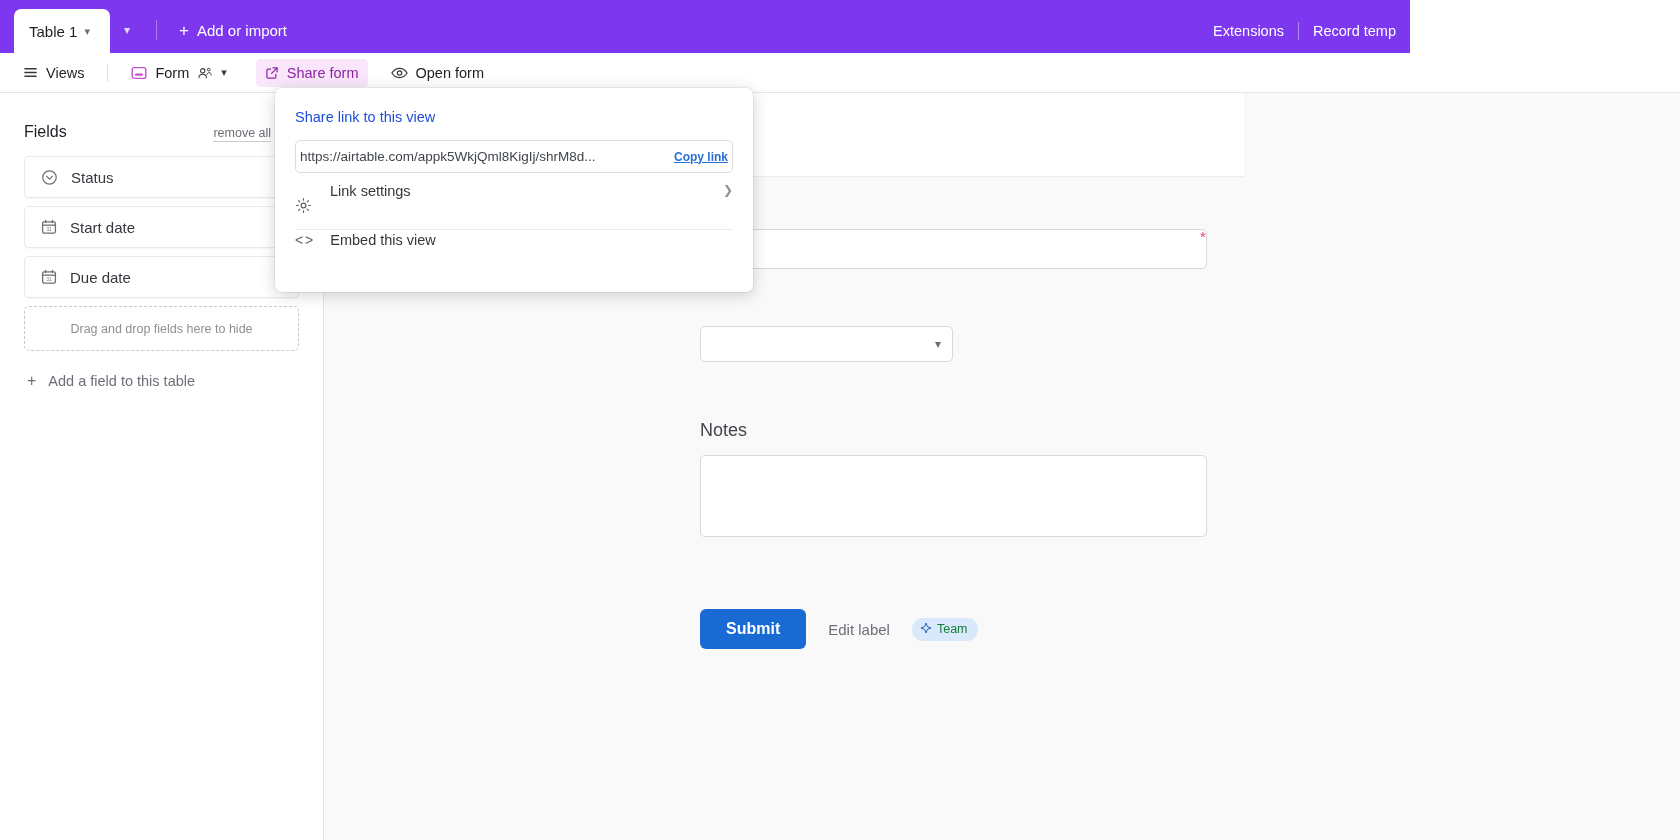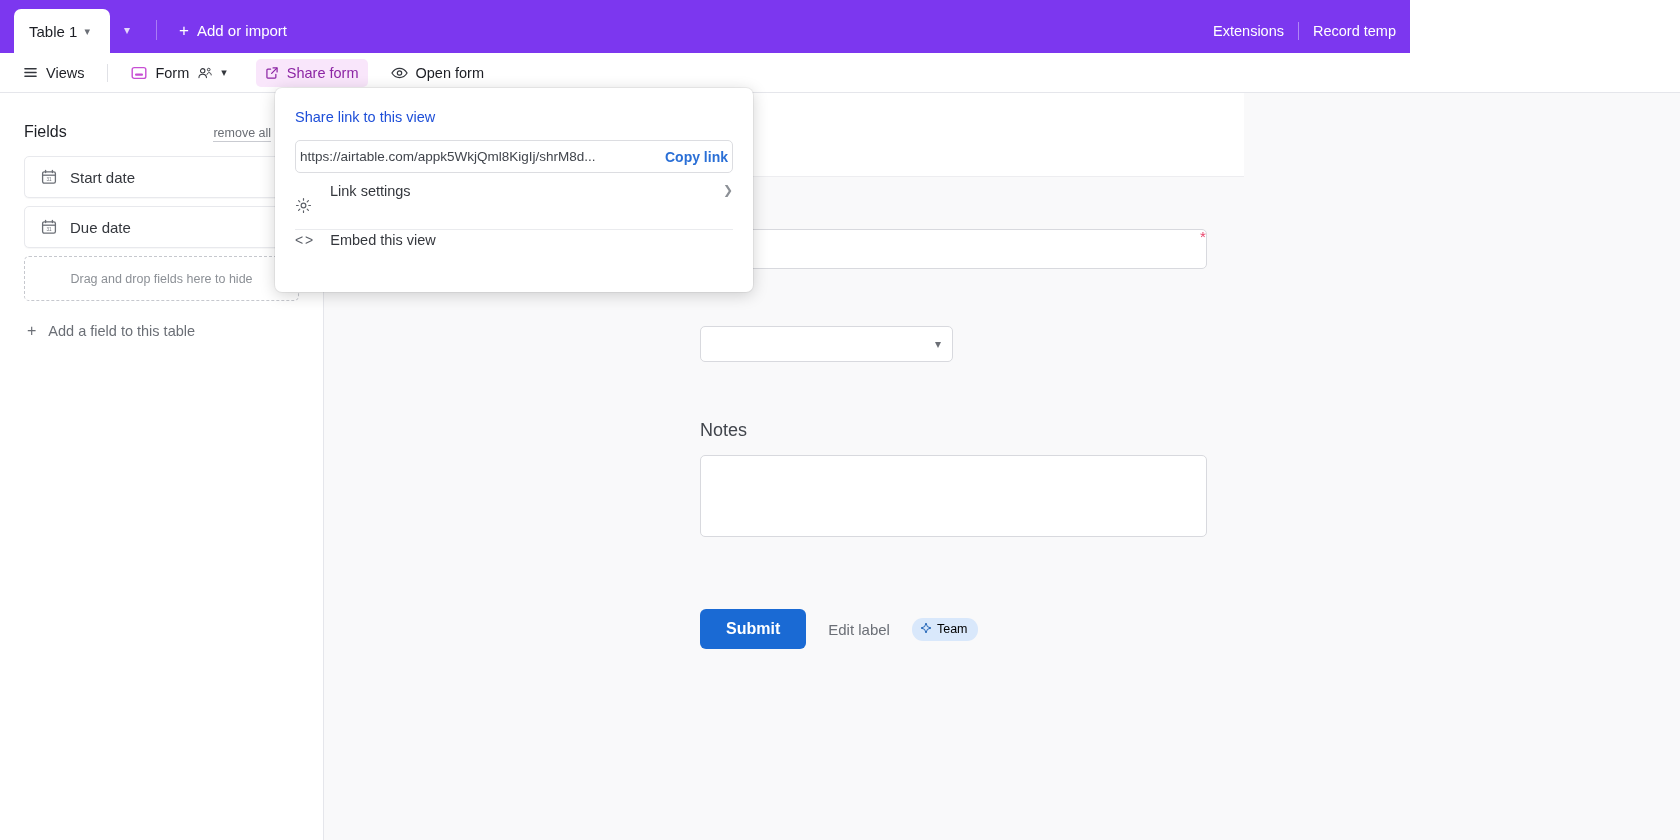--- a/index.html
+++ b/index.html
@@ -182,21 +182,21 @@
   .submit-btn {
     background: #1a6ad4; color: #ffffff;
     font-size: 16px; font-weight: bold;
     padding: 11px 26px; border: none;
     border-radius: 6px;
     font-family: "Liberation Sans", sans-serif;
   }
   .edit-label { font-size: 15px; color: #6b6f76; }
   .team-badge {
     display: inline-flex; align-items: center; gap: 5px;
-    background: #d9e8fb; color: #000000;
+    background: #d9e8fb; color: #15803d;
     font-size: 12.5px;
     padding: 4px 10px 4px 8px;
     border-radius: 11px;
   }
 
   
   .popover {
     position: absolute; top: 88px; left: 275px;
     width: 478px;
     background: #ffffff;
@@ -212,22 +212,23 @@
     display: flex; align-items: center;
     padding: 0 4px;
     margin-bottom: 10px;
   }
   .pop-url {
     font-size: 13.5px; color: #41454c;
     white-space: nowrap; overflow: hidden;
   }
   .pop-copy {
     margin-left: auto; color: #2a6fd6;
-    font-size: 14px; font-weight: bold;
+    font-size: 12px; font-weight: bold;
     padding-left: 14px;
+    text-decoration: underline;
   }
   .pop-item {
     display: flex; gap: 18px;
     height: 44px; font-size: 14.5px; color: #34373d;
   }
   .pop-item .chev { margin-left: auto; color: #8c9096; font-size: 12px; }
   .pop-hr { height: 1px; background: #eaebee; margin: 2px 0; }
   .pop-ico { color: #5d6169; display: flex; align-items: center; }
   .code-ico { font-size: 14px; color: #5d6169; letter-spacing: -1px; }
 </style>
@@ -315,20 +316,29 @@
 
 <div class="leftpanel">
   <div class="fields-head">
     <div class="fields-title">Fields</div>
     <div class="fields-actions">
       <span>remove all</span>
       <span>ad</span>
     </div>
   </div>
 
+  <div class="field-row">
+    <span class="field-icon">
+      <svg width="17" height="17" viewBox="0 0 18 18">
+        <circle cx="9" cy="9" r="7.1" fill="none" stroke="#6b6f76" stroke-width="1.3"></circle>
+        <path d="M5.9 7.6 9 10.7l3.1-3.1" fill="none" stroke="#6b6f76" stroke-width="1.3" stroke-linecap="round" stroke-linejoin="round"></path>
+      </svg>
+    </span>
+    <span>Status</span>
+  </div>
 
   <div class="field-row">
     <span class="field-icon">
       <svg width="16" height="16" viewBox="0 0 16 16">
         <rect x="1.6" y="2.8" width="12.8" height="11.4" rx="1.6" fill="none" stroke="#6b6f76" stroke-width="1.3"></rect>
         <line x1="1.6" y1="6.2" x2="14.4" y2="6.2" stroke="#6b6f76" stroke-width="1.3"></line>
         <line x1="4.6" y1="1.4" x2="4.6" y2="3.6" stroke="#6b6f76" stroke-width="1.3" stroke-linecap="round"></line>
         <line x1="11.4" y1="1.4" x2="11.4" y2="3.6" stroke="#6b6f76" stroke-width="1.3" stroke-linecap="round"></line>
         <text x="8" y="12.2" font-size="4.6" fill="#6b6f76" text-anchor="middle" font-family="Liberation Sans, sans-serif">31</text>
       </svg>

